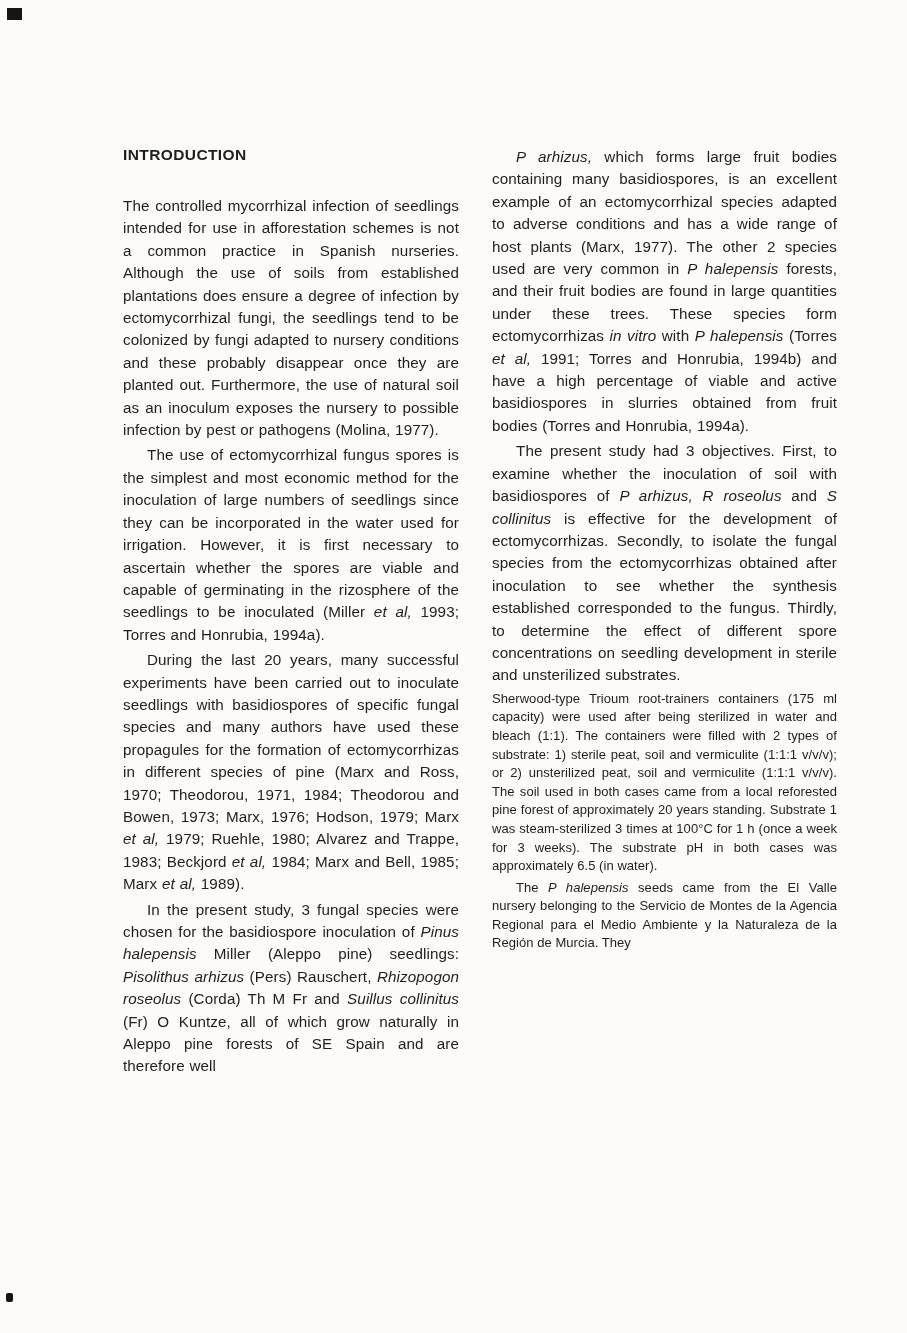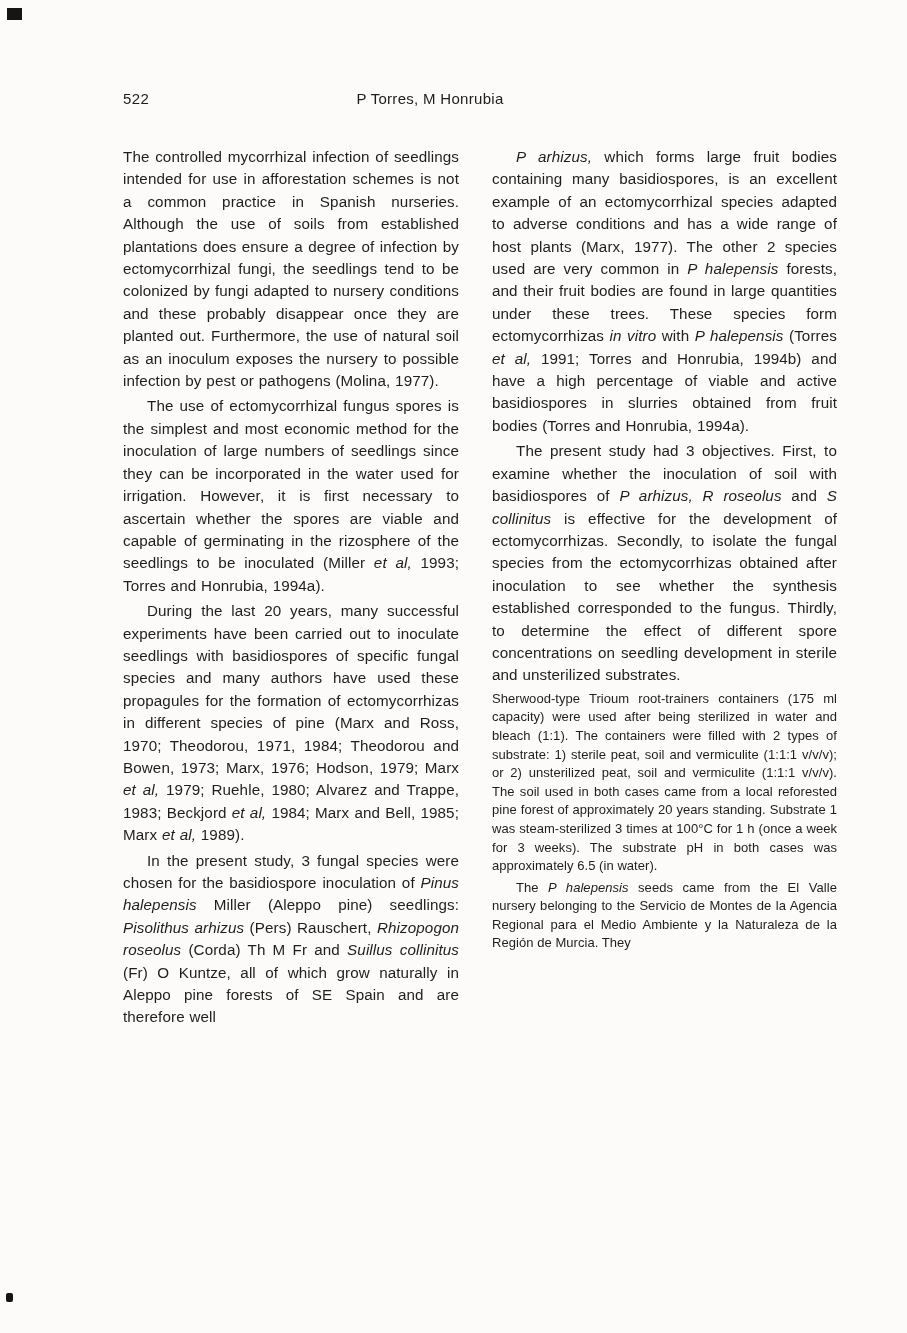--- a/index.html
+++ b/index.html
@@ -62,26 +62,23 @@
   em { }
 </style>
 </head>
 <body>
 
 <div class="page">
 
   <div class="artifact artifact-tl"></div>
   <div class="artifact artifact-bl"></div>
 
-  <div class="header-row">
-    <span class="pagenum">522</span>
-    <span class="running">P Torres, M Honrubia</span>
-  </div>
 
   <div class="col col-left">
+    <h2>INTRODUCTION</h2>
     <p class="body"><span>The controlled mycorrhizal infection of seedlings intended for use in afforestation schemes is not a common practice in Spanish nurseries. Although the use of soils from established plantations does ensure a degree of infection by ectomycorrhizal fungi, the seedlings tend to be colonized by fungi adapted to nursery conditions and these probably disappear once they are planted out. Furthermore, the use of natural soil as an inoculum exposes the nursery to possible infection by pest or pathogens (Molina, 1977).</span></p>
     <p class="body indent"><span>The use of ectomycorrhizal fungus spores is the simplest and most economic method for the inoculation of large numbers of seedlings since they can be incorporated in the water used for irrigation. However, it is first necessary to ascertain whether the spores are viable and capable of germinating in the rizosphere of the seedlings to be inoculated (Miller </span><em>et al,</em><span> 1993; Torres and Honrubia, 1994a).</span></p>
     <p class="body indent"><span>During the last 20 years, many successful experiments have been carried out to inoculate seedlings with basidiospores of specific fungal species and many authors have used these propagules for the formation of ectomycorrhizas in different species of pine (Marx and Ross, 1970; Theodorou, 1971, 1984; Theodorou and Bowen, 1973; Marx, 1976; Hodson, 1979; Marx </span><em>et al,</em><span> 1979; Ruehle, 1980; Alvarez and Trappe, 1983; Beckjord </span><em>et al,</em><span> 1984; Marx and Bell, 1985; Marx </span><em>et al,</em><span> 1989).</span></p>
     <p class="body indent"><span>In the present study, 3 fungal species were chosen for the basidiospore inoculation of </span><em>Pinus halepensis</em><span> Miller (Aleppo pine) seedlings: </span><em>Pisolithus arhizus</em><span> (Pers) Rauschert, </span><em>Rhizopogon roseolus</em><span> (Corda) Th M Fr and </span><em>Suillus collinitus</em><span> (Fr) O Kuntze, all of which grow naturally in Aleppo pine forests of SE Spain and are therefore well</span></p>
   </div>
 
   <div class="col col-right">
     <p class="body indent"><em>P arhizus,</em><span> which forms large fruit bodies containing many basidiospores, is an excellent example of an ectomycorrhizal species adapted to adverse conditions and has a wide range of host plants (Marx, 1977). The other 2 species used are very common in </span><em>P halepensis</em><span> forests, and their fruit bodies are found in large quantities under these trees. These species form ectomycorrhizas </span><em>in vitro</em><span> with </span><em>P halepensis</em><span> (Torres </span><em>et al,</em><span> 1991; Torres and Honrubia, 1994b) and have a high percentage of viable and active basidiospores in slurries obtained from fruit bodies (Torres and Honrubia, 1994a).</span></p>
     <p class="body indent"><span>The present study had 3 objectives. First, to examine whether the inoculation of soil with basidiospores of </span><em>P arhizus, R roseolus</em><span> and </span><em>S collinitus</em><span> is effective for the development of ectomycorrhizas. Secondly, to isolate the fungal species from the ectomycorrhizas obtained after inoculation to see whether the synthesis established corresponded to the fungus. Thirdly, to determine the effect of different spore concentrations on seedling development in sterile and unsterilized substrates.</span></p>
     <p class="small"><span>Sherwood-type Trioum root-trainers containers (175 ml capacity) were used after being sterilized in water and bleach (1:1). The containers were filled with 2 types of substrate: 1) sterile peat, soil and vermiculite (1:1:1 v/v/v); or 2) unsterilized peat, soil and vermiculite (1:1:1 v/v/v). The soil used in both cases came from a local reforested pine forest of approximately 20 years standing. Substrate 1 was steam-sterilized 3 times at 100°C for 1 h (once a week for 3 weeks). The substrate pH in both cases was approximately 6.5 (in water).</span></p>

